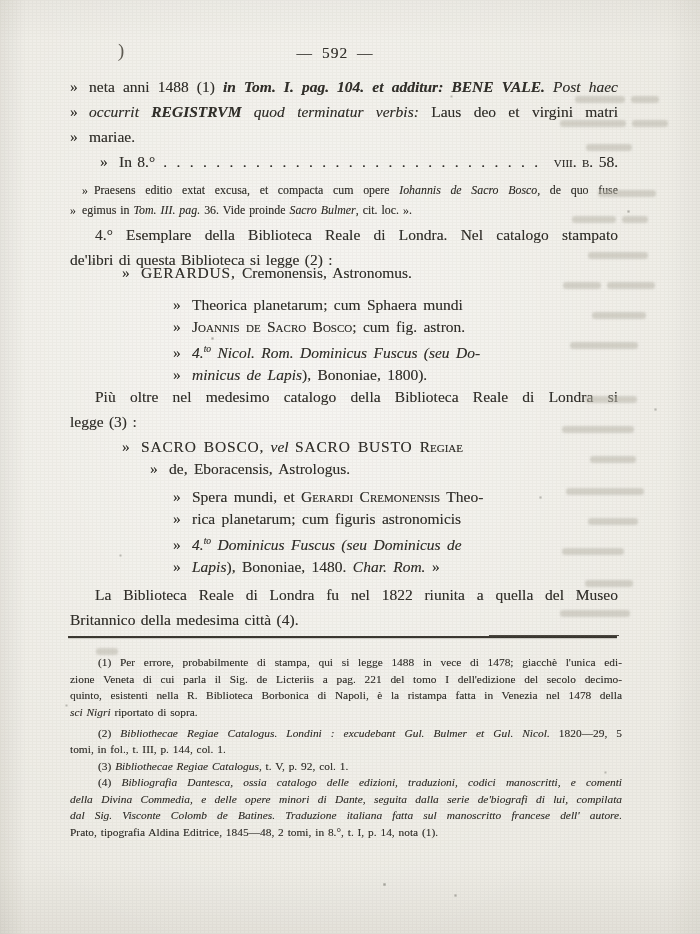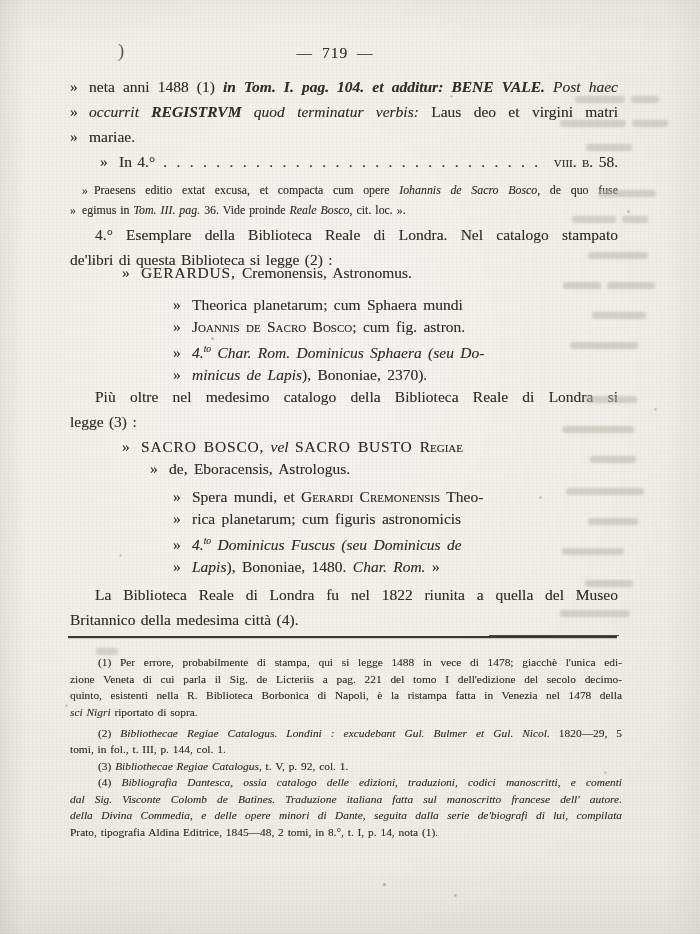--- a/index.html
+++ b/index.html
@@ -57,51 +57,51 @@
       455px 895px 0 .6px rgba(60,58,50,.35), 655px 409px 0 .6px rgba(60,58,50,.3),
       66px 705px 0 .5px rgba(60,58,50,.3), 605px 772px 0 .5px rgba(60,58,50,.3);}
 </style>
 </head>
 <body>
 
 <div class="sheet">
 
   <div class="paren">)</div>
 
-  <div class="abs pgnum" style="left:70px;top:44px;width:530px;">— 719 —</div>
+  <div class="abs pgnum" style="left:70px;top:44px;width:530px;">— 592 —</div>
 
   <div class="abs txt" style="left:70px;top:74px;width:548px;">
     <div class="fl">
       <span class="mk">»</span>
       <span class="jt"><span>neta anni 1488 (1) </span><span class="bit">in Tom. I. pag. 104. et additur: </span><span class="bit">BENE VALE.</span><span class="it"> Post haec</span></span>
     </div>
     <div class="fl">
       <span class="mk">»</span>
       <span class="jt"><span class="it">occurrit </span><span class="bit">REGISTRVM</span><span class="it"> quod terminatur verbis: </span><span>Laus deo et virgini matri</span></span>
     </div>
     <div class="fl">
       <span class="mk">»</span>
       <span class="lt">mariae.</span>
     </div>
     <div class="fl" style="padding-left:30px;">
       <span class="mk">»</span>
-      <span>In 4.°</span>
+      <span>In 8.°</span>
       <span class="dots">. . . . . . . . . . . . . . . . . . . . . . . . . . . . . . . . . . . . . . . .</span>
       <span class="sc">viii. b.</span>&nbsp;<span>58.</span>
     </div>
   </div>
 
   <div class="abs small" style="left:70px;top:180px;width:548px;">
     <div class="fl" style="padding-left:12px;">
       <span class="mk" style="flex-basis:12px;">»</span>
       <span class="jt"><span>Praesens editio extat excusa, et compacta cum opere </span><span class="it">Iohannis de Sacro Bosco</span><span>, de quo fuse</span></span>
     </div>
     <div class="fl">
       <span class="mk" style="flex-basis:12px;">»</span>
-      <span class="lt"><span>egimus in </span><span class="it">Tom. III. pag.</span><span> 36. Vide proinde </span><span class="it">Reale Bosco</span><span>, cit. loc. ».</span></span>
+      <span class="lt"><span>egimus in </span><span class="it">Tom. III. pag.</span><span> 36. Vide proinde </span><span class="it">Sacro Bulmer</span><span>, cit. loc. ».</span></span>
     </div>
   </div>
 
   <div class="abs txt" style="left:70px;top:222px;width:548px;">
     <div class="jline ind">4.° Esemplare della Biblioteca Reale di Londra. Nel catalogo stampato</div>
     <div>de'libri di questa Biblioteca si legge (2) :</div>
   </div>
 
   <div class="abs cat" style="left:122px;top:262px;width:480px;">
     <div class="fl">
@@ -113,25 +113,25 @@
     <div class="fl">
       <span class="mk">»</span>
       <span class="lt">Theorica planetarum; cum Sphaera mundi</span>
     </div>
     <div class="fl">
       <span class="mk">»</span>
       <span class="lt"><span class="sc">Joannis de Sacro Bosco</span><span>; cum fig. astron.</span></span>
     </div>
     <div class="fl">
       <span class="mk">»</span>
-      <span class="lt it"><span>4.</span><span class="sup">to</span><span> Char. Rom. Dominicus Sphaera (seu Do-</span></span>
-    </div>
-    <div class="fl">
-      <span class="mk">»</span>
-      <span class="lt"><span class="it">minicus de Lapis</span><span>), Bononiae, 2370).</span></span>
+      <span class="lt it"><span>4.</span><span class="sup">to</span><span> Nicol. Rom. Dominicus Fuscus (seu Do-</span></span>
+    </div>
+    <div class="fl">
+      <span class="mk">»</span>
+      <span class="lt"><span class="it">minicus de Lapis</span><span>), Bononiae, 1800).</span></span>
     </div>
   </div>
 
   <div class="abs txt" style="left:70px;top:384px;width:548px;">
     <div class="jline ind">Più oltre nel medesimo catalogo della Biblioteca Reale di Londra si</div>
     <div>legge (3) :</div>
   </div>
 
   <div class="abs cat" style="left:122px;top:436px;width:480px;">
     <div class="fl">
@@ -177,22 +177,22 @@
     <p class="fj">zione Veneta di cui parla il Sig. de Licteriis a pag. 221 del tomo I dell'edizione del secolo decimo-</p>
     <p class="fj">quinto, esistenti nella R. Biblioteca Borbonica di Napoli, è la ristampa fatta in Venezia nel 1478 della</p>
     <p><span class="it">sci Nigri</span><span> riportato di sopra.</span></p>
 
     <p class="fj first mt"><span>(2) </span><span class="it">Bibliothecae Regiae Catalogus. Londini : excudebant Gul. Bulmer et Gul. Nicol.</span><span> 1820—29, 5</span></p>
     <p>tomi, in fol., t. III, p. 144, col. 1.</p>
 
     <p class="first"><span>(3) </span><span class="it">Bibliothecae Regiae Catalogus</span><span>, t. V, p. 92, col. 1.</span></p>
 
     <p class="fj first"><span>(4) </span><span class="it">Bibliografia Dantesca</span><span class="it">, ossia catalogo delle edizioni, traduzioni, codici manoscritti, e comenti</span></p>
+    <p class="fj it">della Divina Commedia, e delle opere minori di Dante, seguita dalla serie de'biografi di lui, compilata</p>
     <p class="fj it">dal Sig. Visconte Colomb de Batines. Traduzione italiana fatta sul manoscritto francese dell' autore.</p>
-    <p class="fj it">della Divina Commedia, e delle opere minori di Dante, seguita dalla serie de'biografi di lui, compilata</p>
     <p>Prato, tipografia Aldina Editrice, 1845—48, 2 tomi, in 8.°, t. I, p. 14, nota (1).</p>
   </div>
 
   <div class="gb" style="top:96px;left:575px;">
       <i style="width:50px"></i>
       <i style="width:28px"></i>
     </div>
   <div class="gb" style="top:120px;left:560px;">
       <i style="width:66px"></i>
       <i style="width:36px"></i>

